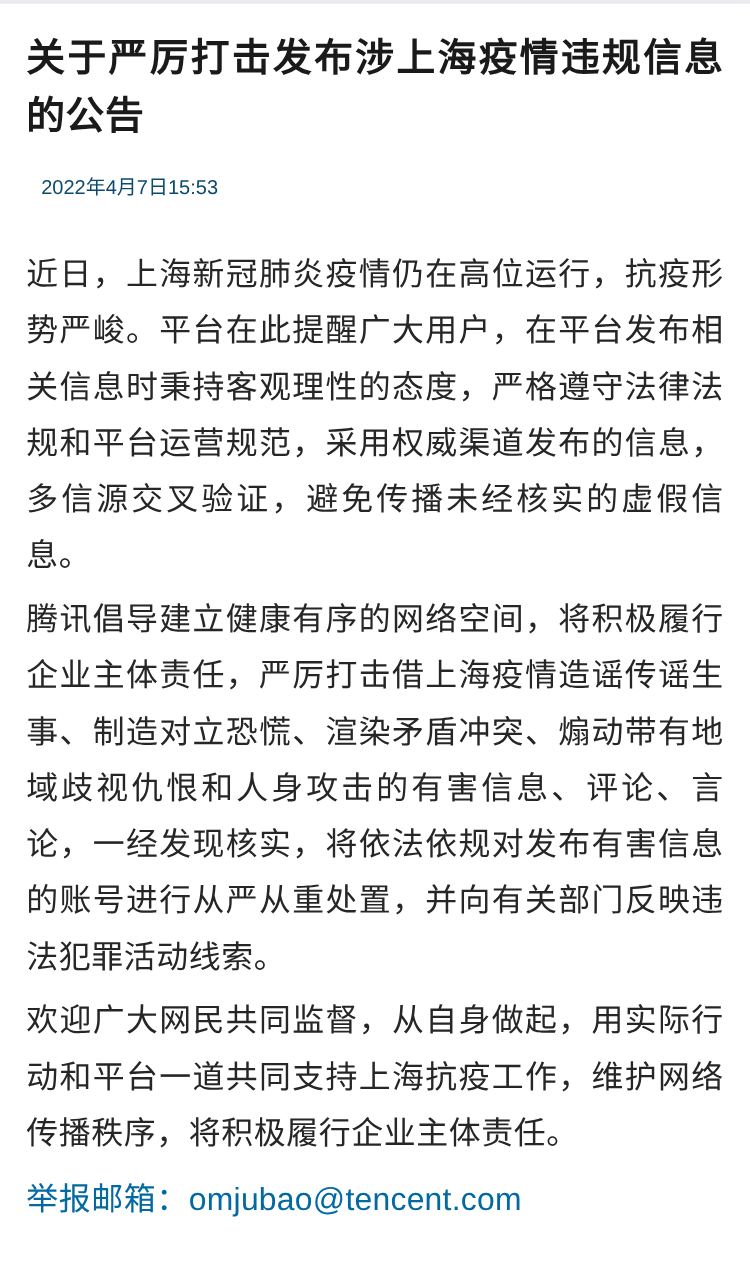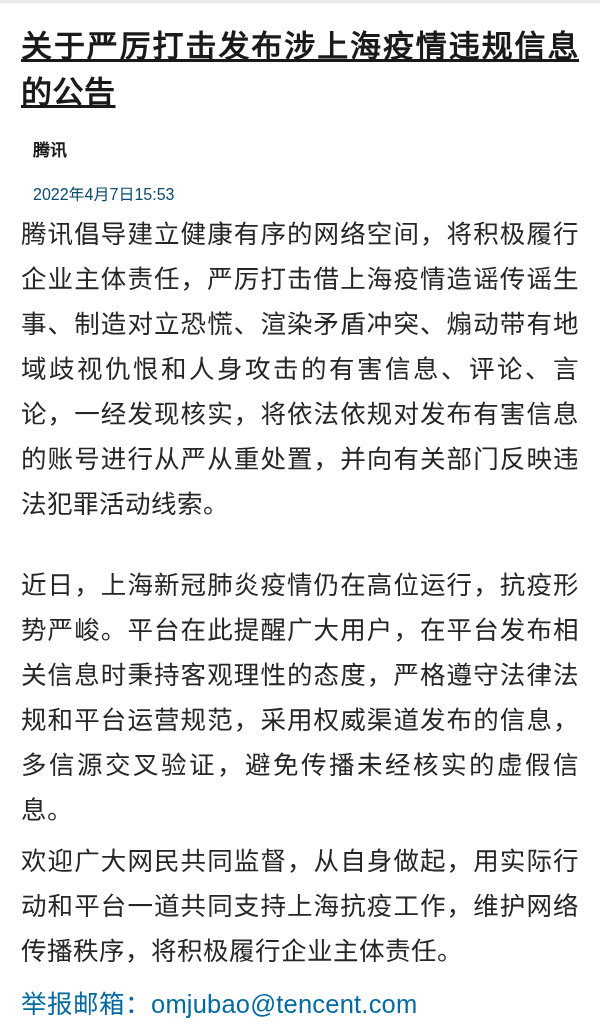--- a/index.html
+++ b/index.html
@@ -22,21 +22,20 @@
     box-sizing: border-box;
   }
   .article-title {
     margin: 21px 0 0 0;
     font-size: 31px;
     line-height: 46px;
     font-weight: 700;
     color: #1a1a1a;
     letter-spacing: 0.5px;
     text-align: justify;
-    text-decoration: underline;
   }
   .byline {
     margin: 23px 0 0 12px;
   }
   .byline-author {
     font-size: 17px;
     line-height: 24px;
     font-weight: 700;
     color: #1c1c1c;
   }
@@ -72,27 +71,26 @@
 </head>
 <body>
 
 <div class="top-hairline"></div>
 
 <main class="article">
 
   <h1 class="article-title">关于严厉打击发布涉上海疫情违规信息的公告</h1>
 
   <div class="byline">
-    <div class="byline-author">腾讯</div>
     <div class="byline-date">2022年4月7日15:53</div>
   </div>
 
+  <p class="body-paragraph first">近日，上海新冠肺炎疫情仍在高位运行，抗疫形势严峻。平台在此提醒广大用户，在平台发布相关信息时秉持客观理性的态度，严格遵守法律法规和平台运营规范，采用权威渠道发布的信息，多信源交叉验证，避免传播未经核实的虚假信息。</p>
+
   <p class="body-paragraph">腾讯倡导建立健康有序的网络空间，将积极履行企业主体责任，严厉打击借上海疫情造谣传谣生事、制造对立恐慌、渲染矛盾冲突、煽动带有地域歧视仇恨和人身攻击的有害信息、评论、言论，一经发现核实，将依法依规对发布有害信息的账号进行从严从重处置，并向有关部门反映违法犯罪活动线索。</p>
-
-  <p class="body-paragraph first">近日，上海新冠肺炎疫情仍在高位运行，抗疫形势严峻。平台在此提醒广大用户，在平台发布相关信息时秉持客观理性的态度，严格遵守法律法规和平台运营规范，采用权威渠道发布的信息，多信源交叉验证，避免传播未经核实的虚假信息。</p>
 
   <p class="body-paragraph">欢迎广大网民共同监督，从自身做起，用实际行动和平台一道共同支持上海抗疫工作，维护网络传播秩序，将积极履行企业主体责任。</p>
 
   <p class="report-line">
     <span>举报邮箱：</span><span class="report-email">omjubao@tencent.com</span>
   </p>
 
 </main>
 
 </body></html>

